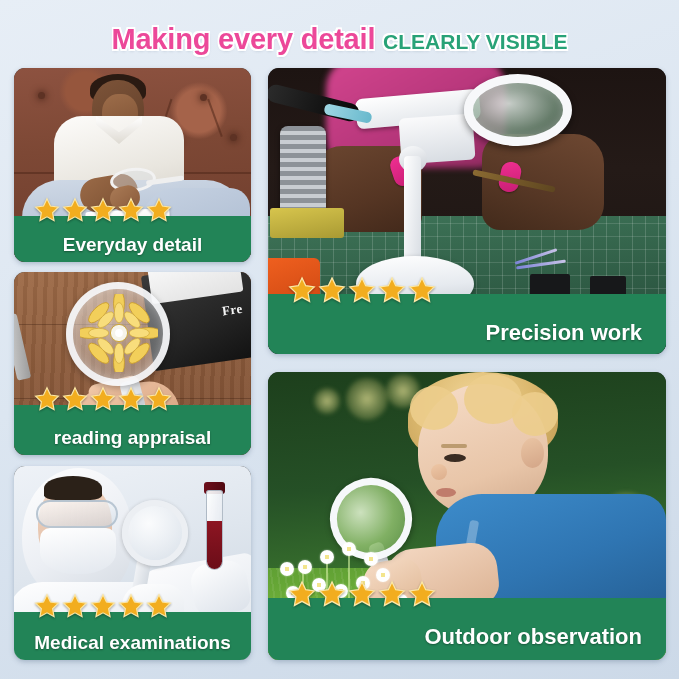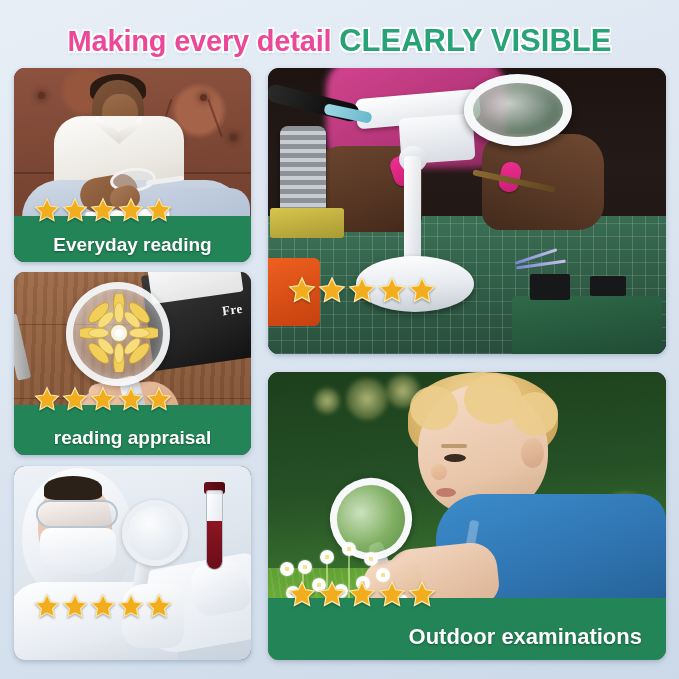--- a/index.html
+++ b/index.html
@@ -25,21 +25,21 @@
     text-shadow:
       -1.6px -1.6px 0 #ffffff,  1.6px -1.6px 0 #ffffff,
       -1.6px  1.6px 0 #ffffff,  1.6px  1.6px 0 #ffffff,
       -1.6px 0 0 #ffffff, 1.6px 0 0 #ffffff,
        0 -1.6px 0 #ffffff, 0 1.6px 0 #ffffff,
        0 2px 3px rgba(120,140,160,0.45);
   }
   .heading .h-dark { color: #ec4899; }
   .heading .h-green {
     color: #28a277;
-    font-size: 31px;
+    font-size: 21px;
     letter-spacing: 0px;
   }
 
   
   .card {
     position: absolute;
     border-radius: 11px;
     overflow: hidden;
     box-shadow: 0 2px 5px rgba(110,130,155,0.45);
     background: #2f2f2f;
@@ -589,21 +589,21 @@
         <path d="M12 1.6l3.2 6.7 7.3 1-5.3 5.2 1.3 7.3L12 18.3 5.5 21.8l1.3-7.3L1.5 9.3l7.3-1z" fill="#f2ad1f" stroke="#fbe7a6" stroke-width="1.1"></path>
       </svg>
     <svg class="star" width="26" height="26" viewBox="0 0 24 24">
         <path d="M12 1.6l3.2 6.7 7.3 1-5.3 5.2 1.3 7.3L12 18.3 5.5 21.8l1.3-7.3L1.5 9.3l7.3-1z" fill="#f2ad1f" stroke="#fbe7a6" stroke-width="1.1"></path>
       </svg>
     <svg class="star" width="26" height="26" viewBox="0 0 24 24">
         <path d="M12 1.6l3.2 6.7 7.3 1-5.3 5.2 1.3 7.3L12 18.3 5.5 21.8l1.3-7.3L1.5 9.3l7.3-1z" fill="#f2ad1f" stroke="#fbe7a6" stroke-width="1.1"></path>
       </svg>
   </div>
   <div class="band band-center">
-    <span class="band-label">Everyday reading</span>
+    <span class="band-label">Everyday detail</span>
   </div>
 </div>
 
 <div class="card" id="card-jewelry">
   <div class="photo">
     <div class="wood"></div>
     <div class="wood-plank ph" style="top:52px;"></div>
     <div class="wood-plank ph" style="top:126px;"></div>
     <div class="boxblk"></div>
     <div class="boxwht"></div>
@@ -694,20 +694,23 @@
     <svg class="star" width="26" height="26" viewBox="0 0 24 24">
         <path d="M12 1.6l3.2 6.7 7.3 1-5.3 5.2 1.3 7.3L12 18.3 5.5 21.8l1.3-7.3L1.5 9.3l7.3-1z" fill="#f2ad1f" stroke="#fbe7a6" stroke-width="1.1"></path>
       </svg>
     <svg class="star" width="26" height="26" viewBox="0 0 24 24">
         <path d="M12 1.6l3.2 6.7 7.3 1-5.3 5.2 1.3 7.3L12 18.3 5.5 21.8l1.3-7.3L1.5 9.3l7.3-1z" fill="#f2ad1f" stroke="#fbe7a6" stroke-width="1.1"></path>
       </svg>
     <svg class="star" width="26" height="26" viewBox="0 0 24 24">
         <path d="M12 1.6l3.2 6.7 7.3 1-5.3 5.2 1.3 7.3L12 18.3 5.5 21.8l1.3-7.3L1.5 9.3l7.3-1z" fill="#f2ad1f" stroke="#fbe7a6" stroke-width="1.1"></path>
       </svg>
   </div>
+  <div class="band band-center">
+    <span class="band-label">Medical examinations</span>
+  </div>
 </div>
 
 <div class="card" id="card-precision">
   <div class="photo">
     <div class="pw-bg"></div>
     <div class="pw-pink"></div>
     <div class="pw-mat"></div>
     <div class="pw-hand-l"></div>
     <div class="pw-hand-r"></div>
     <div class="pw-nail ph" style="left:124px;top:88px;transform:rotate(-18deg);"></div>
@@ -739,20 +742,23 @@
       </svg>
     <svg class="star" width="28" height="28" viewBox="0 0 24 24">
         <path d="M12 1.6l3.2 6.7 7.3 1-5.3 5.2 1.3 7.3L12 18.3 5.5 21.8l1.3-7.3L1.5 9.3l7.3-1z" fill="#f2ad1f" stroke="#fbe7a6" stroke-width="1.1"></path>
       </svg>
     <svg class="star" width="28" height="28" viewBox="0 0 24 24">
         <path d="M12 1.6l3.2 6.7 7.3 1-5.3 5.2 1.3 7.3L12 18.3 5.5 21.8l1.3-7.3L1.5 9.3l7.3-1z" fill="#f2ad1f" stroke="#fbe7a6" stroke-width="1.1"></path>
       </svg>
     <svg class="star" width="28" height="28" viewBox="0 0 24 24">
         <path d="M12 1.6l3.2 6.7 7.3 1-5.3 5.2 1.3 7.3L12 18.3 5.5 21.8l1.3-7.3L1.5 9.3l7.3-1z" fill="#f2ad1f" stroke="#fbe7a6" stroke-width="1.1"></path>
       </svg>
+  </div>
+  <div class="band band-right">
+    <span class="band-label">Precision work</span>
   </div>
 </div>
 
 <div class="card" id="card-outdoor">
   <div class="photo">
     <div class="od-bg"></div>
     <div class="od-bokeh ph" style="left:78px;top:6px;width:42px;height:42px;"></div>
     <div class="od-bokeh ph" style="left:118px;top:2px;width:34px;height:34px;"></div>
     <div class="od-bokeh ph" style="left:46px;top:16px;width:26px;height:26px;"></div>
     <div class="od-bokeh ph" style="right:10px;top:120px;width:60px;height:60px;"></div>
@@ -802,15 +808,15 @@
         <path d="M12 1.6l3.2 6.7 7.3 1-5.3 5.2 1.3 7.3L12 18.3 5.5 21.8l1.3-7.3L1.5 9.3l7.3-1z" fill="#f2ad1f" stroke="#fbe7a6" stroke-width="1.1"></path>
       </svg>
     <svg class="star" width="28" height="28" viewBox="0 0 24 24">
         <path d="M12 1.6l3.2 6.7 7.3 1-5.3 5.2 1.3 7.3L12 18.3 5.5 21.8l1.3-7.3L1.5 9.3l7.3-1z" fill="#f2ad1f" stroke="#fbe7a6" stroke-width="1.1"></path>
       </svg>
     <svg class="star" width="28" height="28" viewBox="0 0 24 24">
         <path d="M12 1.6l3.2 6.7 7.3 1-5.3 5.2 1.3 7.3L12 18.3 5.5 21.8l1.3-7.3L1.5 9.3l7.3-1z" fill="#f2ad1f" stroke="#fbe7a6" stroke-width="1.1"></path>
       </svg>
   </div>
   <div class="band band-right">
-    <span class="band-label">Outdoor examinations</span>
+    <span class="band-label">Outdoor observation</span>
   </div>
 </div>
 
 </body></html>

